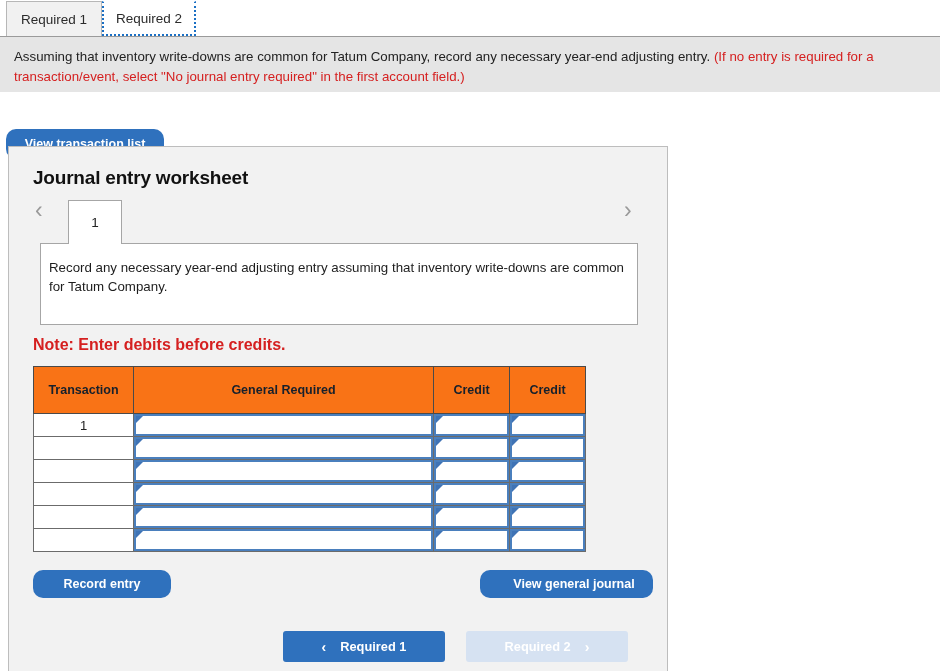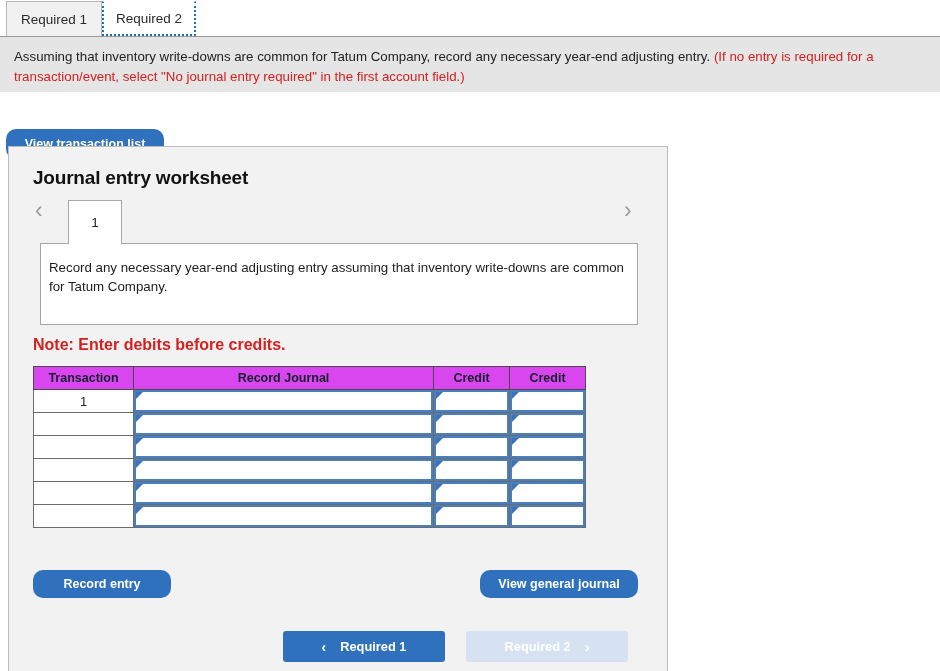--- a/index.html
+++ b/index.html
@@ -170,27 +170,27 @@
 
   
   .jtable {
     position: absolute;
     left: 24px;
     top: 219px;
     border-collapse: collapse;
     table-layout: fixed;
   }
   .jtable th {
-    background: #d946ef;
+    background: #f97316;
     border: 1px solid #4a4a4a;
     height: 22px;
     font-size: 12.5px;
     font-weight: bold;
     color: #16202c;
-    padding: 0;
+    padding: 12px;
   }
   .jtable td {
     border: 1px solid #6b6b6b;
     height: 22px;
     padding: 0;
     background: #ffffff;
     vertical-align: middle;
   }
   .col-tx { width: 100px; }
   .col-gj { width: 300px; }
@@ -230,21 +230,21 @@
     border-right: 7px solid transparent;
   }
 
   
   .act-btn {
     position: absolute;
     height: 28px;
   }
   .record-btn { left: 24px; top: 398px; width: 138px; }
   .clear-btn  { left: 203px; top: 398px; width: 138px; }
-  .viewgj-btn { left: 471px; top: 398px; width: 158px; }
+  .viewgj-btn { left: 471px; top: 398px; width: 158px; padding-left: 15px; }
 
   
   .footer-btn {
     position: absolute;
     top: 631px;
     height: 31px;
     border: none;
     border-radius: 3px;
     font-weight: bold;
     font-size: 12.8px;
@@ -311,21 +311,21 @@
   <table class="jtable">
     <colgroup>
       <col class="col-tx">
         <col class="col-gj">
         <col class="col-db">
         <col class="col-cr">
     </colgroup>
     <thead>
       <tr>
         <th>Transaction</th>
-        <th>Record Journal</th>
+        <th>General Required</th>
         <th>Credit</th>
         <th>Credit</th>
       </tr>
     </thead>
     <tbody>
       <tr>
         <td class="tx-cell">1</td>
         <td>
             <div class="cell-input"></div>
           </td>

